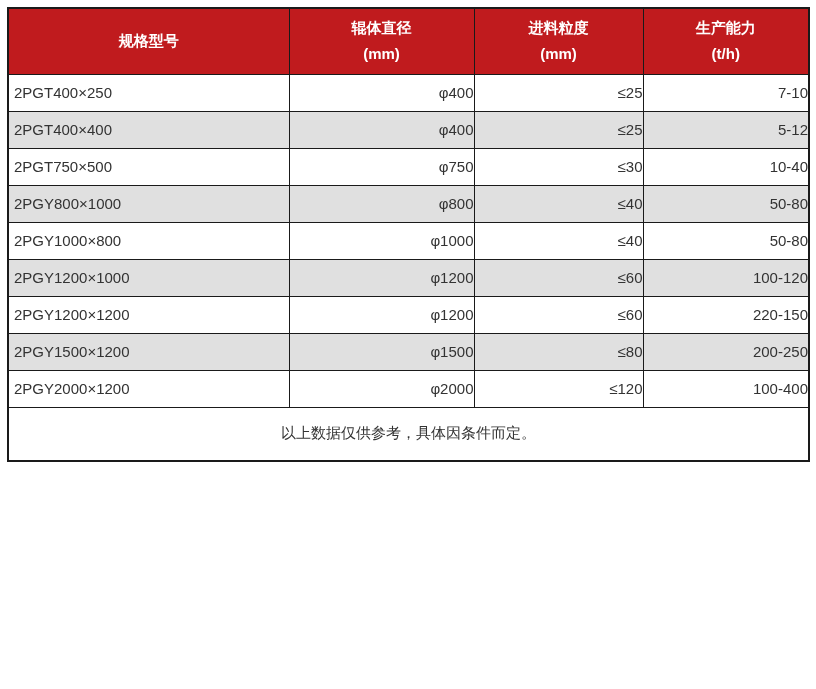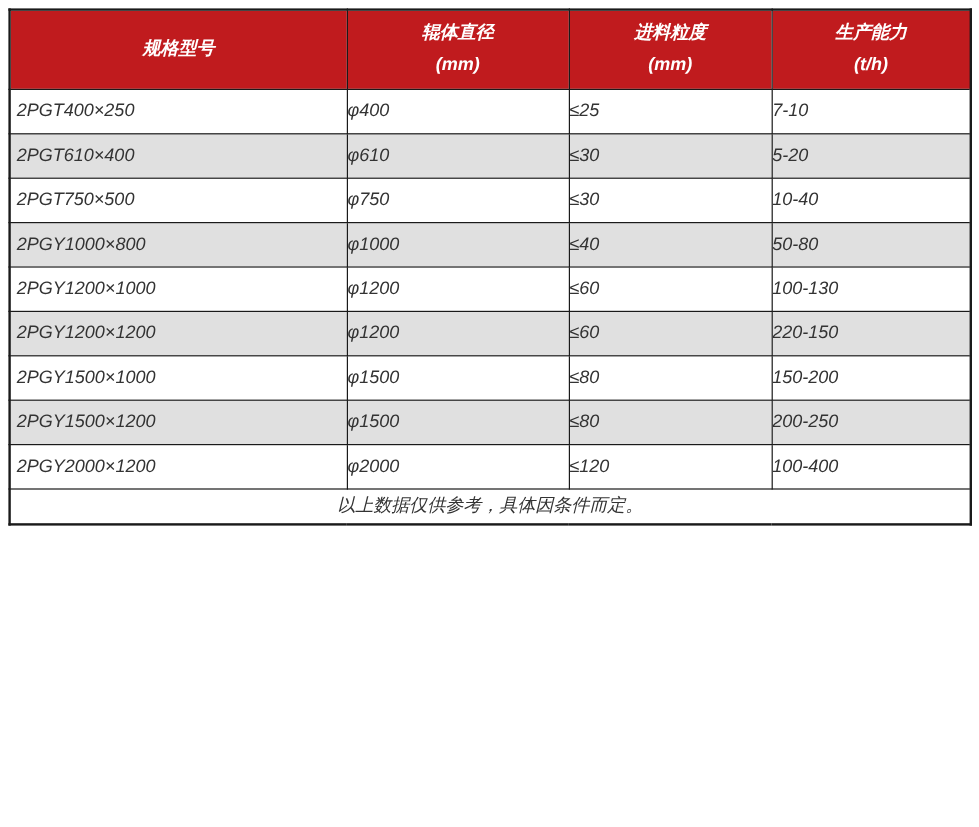--- a/index.html
+++ b/index.html
@@ -15,21 +15,20 @@
   body{
     font-family:"Liberation Sans","DejaVu Sans",sans-serif;
     width:816px;height:689px;overflow:hidden;
   }
   .page{padding:7px 5px 4px 7px;}
   table.spec{
     border-collapse:collapse;
     table-layout:fixed;
     width:803px;
     border:2px solid var(--border-color);
-    font-style:italic;
   }
   table.spec th,
   table.spec td{
     border:1px solid var(--border-color);
     overflow:hidden;
   }
   thead th{
     background:var(--header-bg);
     color:var(--header-text);
     font-weight:bold;
@@ -37,35 +36,35 @@
     height:66px;
     text-align:center;
     vertical-align:middle;
     padding:0;
   }
   .h-line{line-height:26px;}
   tbody td{
     height:37px;
     font-size:15px;
     color:var(--body-text);
-    text-align:left;
+    text-align:right;
     vertical-align:middle;
     background:var(--row-bg);
     padding:0;
   }
   tbody td.model{
     text-align:left;
     padding-left:5px;
     margin-left:21px;
   }
   tbody tr:nth-child(even) td{
     background:var(--stripe-bg);
   }
   tfoot td{
-    height:30px;
+    height:54px;
     font-size:15px;
     color:var(--body-text);
     text-align:center;
     vertical-align:middle;
     background:#ffffff;
   }
 </style>
 </head>
 <body>
 
@@ -97,54 +96,54 @@
       </tr>
     </thead>
     <tbody>
         <tr>
           <td class="model">2PGT400×250</td>
           <td>φ400</td>
           <td>≤25</td>
           <td>7-10</td>
         </tr>
         <tr>
-          <td class="model">2PGT610×400</td>
-          <td>φ610</td>
-          <td>≤30</td>
-          <td>5-20</td>
+          <td class="model">2PGT400×400</td>
+          <td>φ400</td>
+          <td>≤25</td>
+          <td>5-12</td>
         </tr>
         <tr>
           <td class="model">2PGT750×500</td>
           <td>φ750</td>
           <td>≤30</td>
           <td>10-40</td>
+        </tr>
+        <tr>
+          <td class="model">2PGY800×1000</td>
+          <td>φ800</td>
+          <td>≤40</td>
+          <td>50-80</td>
         </tr>
         <tr>
           <td class="model">2PGY1000×800</td>
           <td>φ1000</td>
           <td>≤40</td>
           <td>50-80</td>
         </tr>
         <tr>
           <td class="model">2PGY1200×1000</td>
           <td>φ1200</td>
           <td>≤60</td>
-          <td>100-130</td>
+          <td>100-120</td>
         </tr>
         <tr>
           <td class="model">2PGY1200×1200</td>
           <td>φ1200</td>
           <td>≤60</td>
           <td>220-150</td>
-        </tr>
-        <tr>
-          <td class="model">2PGY1500×1000</td>
-          <td>φ1500</td>
-          <td>≤80</td>
-          <td>150-200</td>
         </tr>
         <tr>
           <td class="model">2PGY1500×1200</td>
           <td>φ1500</td>
           <td>≤80</td>
           <td>200-250</td>
         </tr>
         <tr>
           <td class="model">2PGY2000×1200</td>
           <td>φ2000</td>

